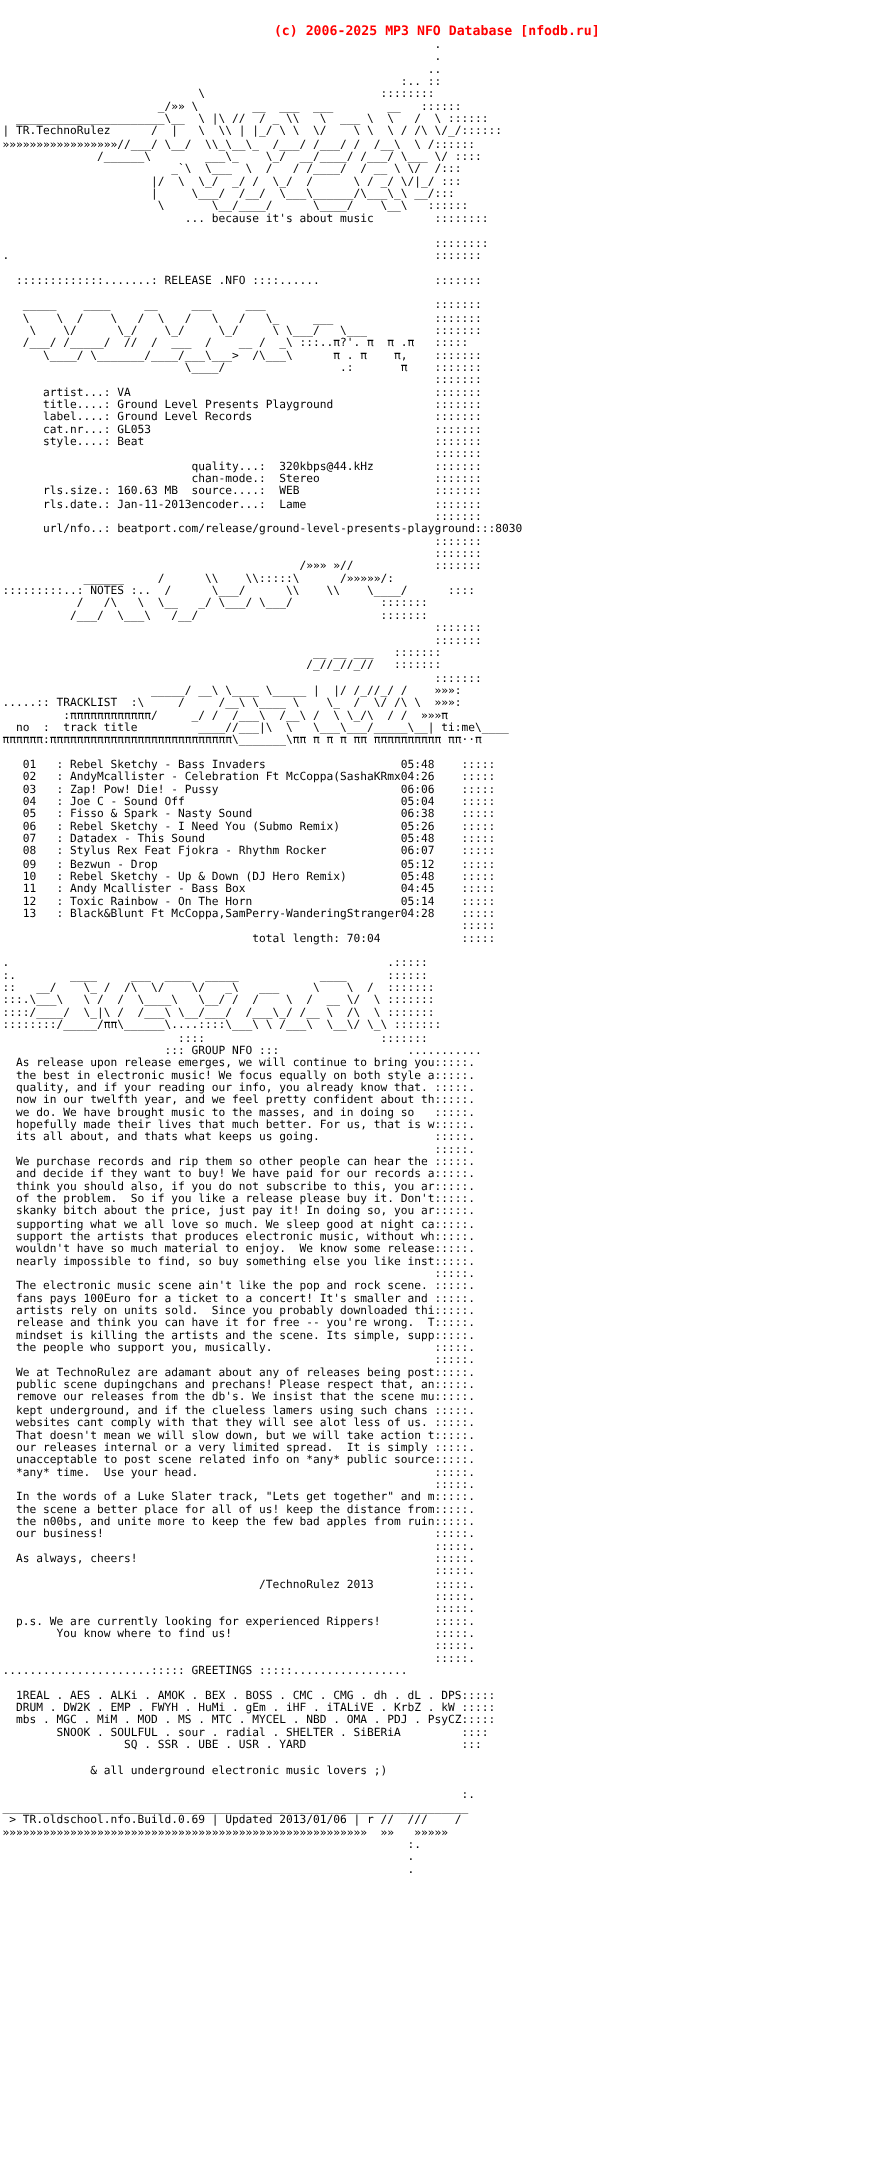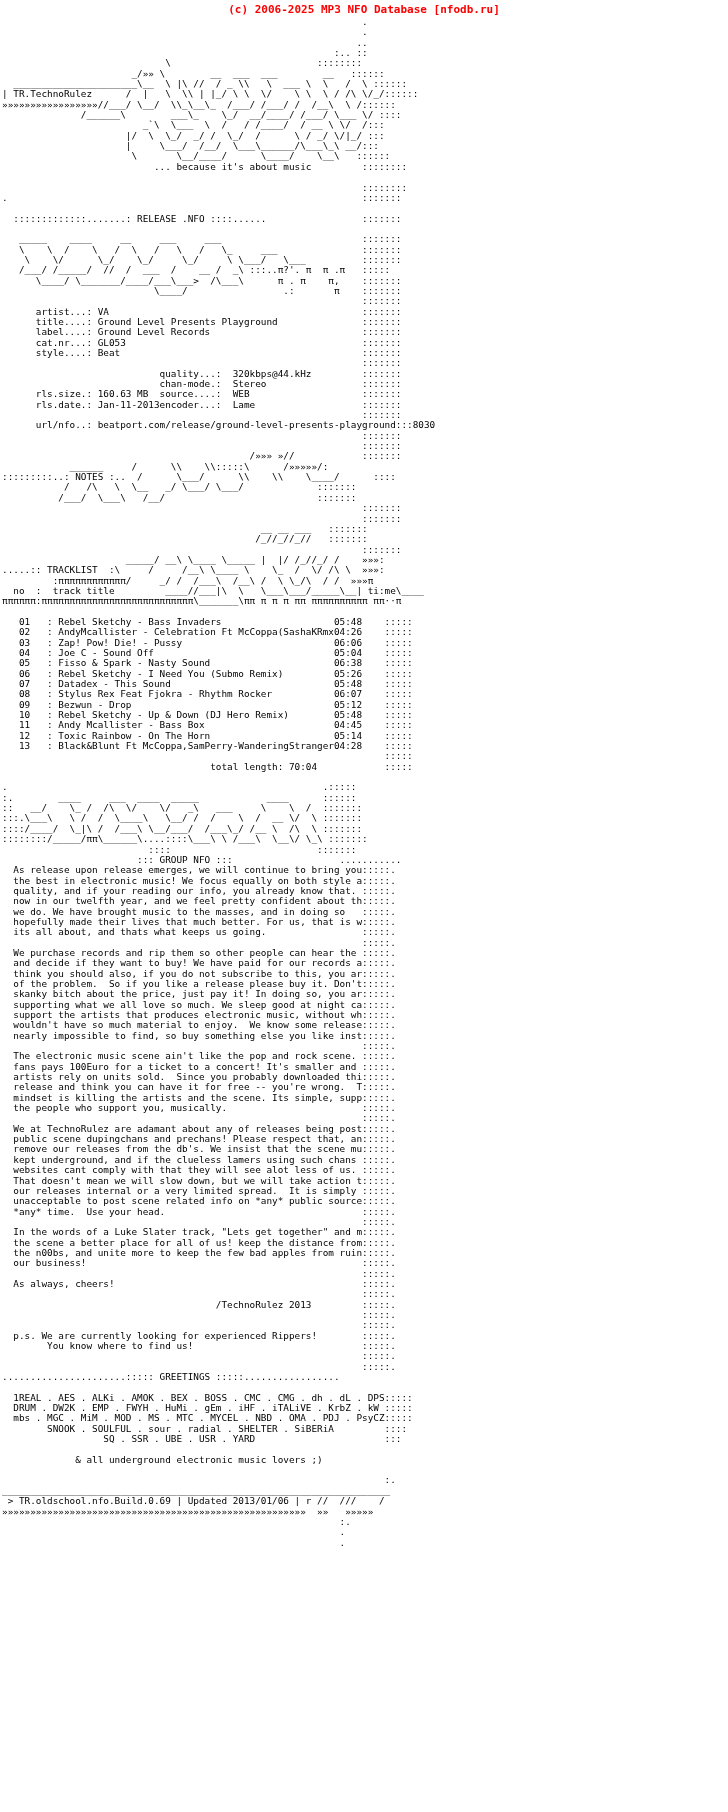--- a/index.html
+++ b/index.html
@@ -12,21 +12,21 @@
     width: 728px;
     font-family: "DejaVu Sans Mono", "Liberation Mono", monospace;
   }
   #header-bar {
     text-align: center;
     color: #ff0000;
     font-family: "DejaVu Sans Mono", "Liberation Mono", monospace;
     font-size: 11px;
     font-weight: bold;
     line-height: 14px;
-    padding-top: 3px;
+    padding-top: 19px;
     letter-spacing: 0px;
   }
   #nfo {
     color: #000000;
     font-family: "DejaVu Sans Mono", "Liberation Mono", monospace;
     font-size: 9.35px;
     line-height: 10.35px;
     white-space: pre;
     letter-spacing: 0px;
     margin: 0;

